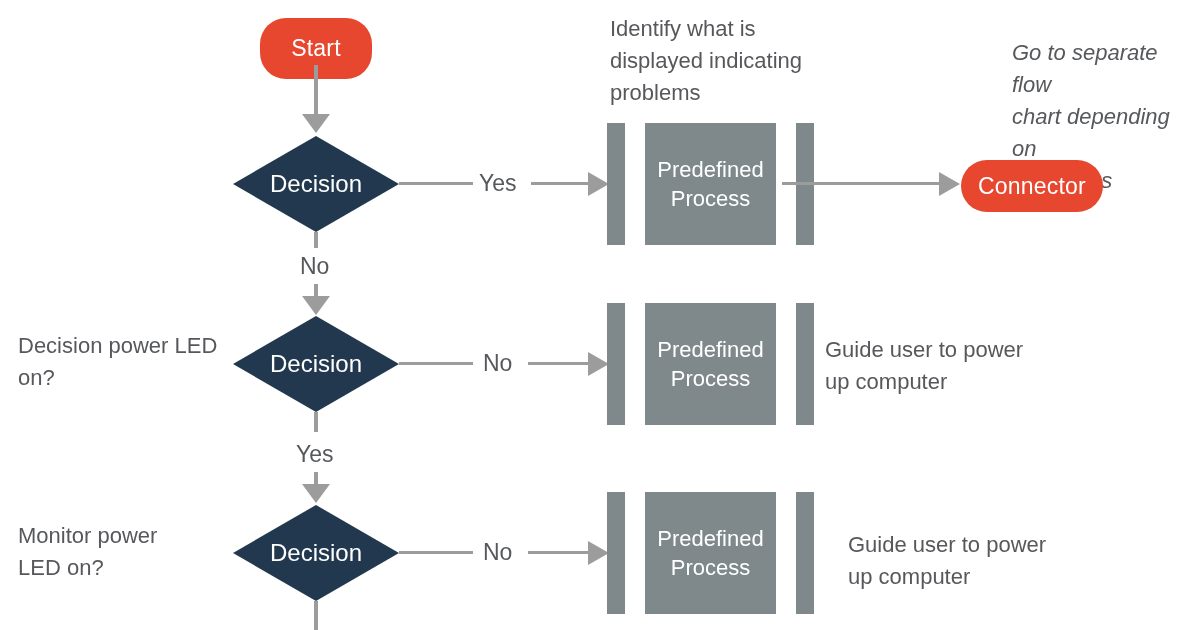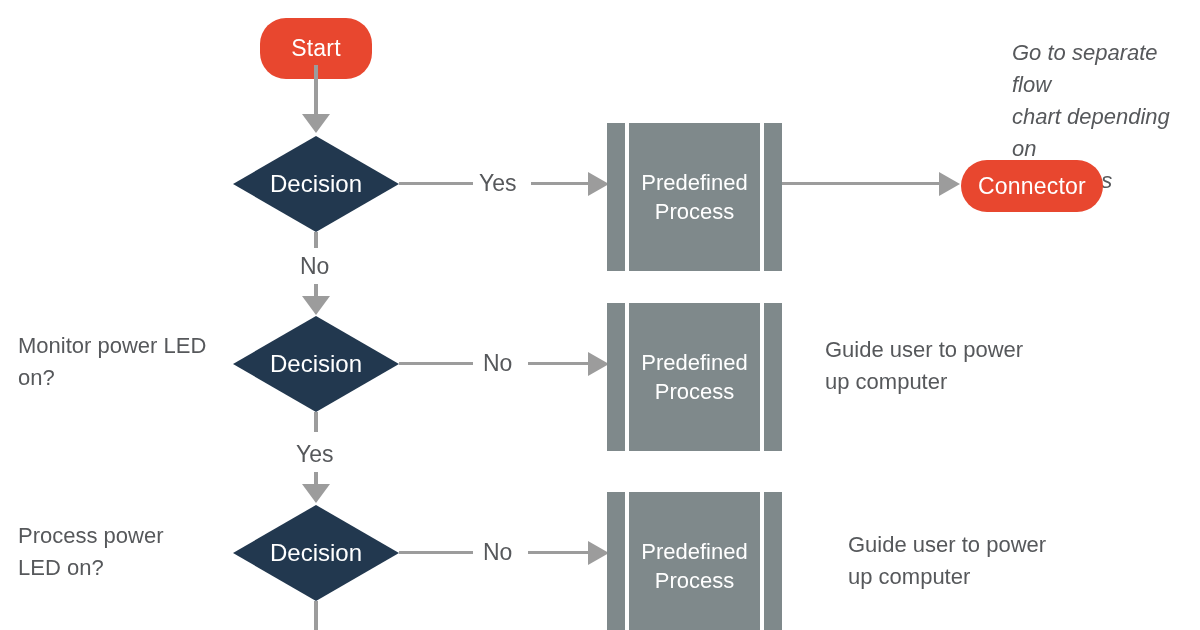--- a/index.html
+++ b/index.html
@@ -11,21 +11,21 @@
     position:absolute;display:flex;align-items:center;justify-content:center;
     background:var(--node-red,#E8472F);color:#fff;border-radius:26px;
     font-size:23px;letter-spacing:.2px;
   }
   .diamond{
     position:absolute;width:166px;height:96px;background:var(--node-navy,#22384F);
     clip-path:polygon(50% 0,100% 50%,50% 100%,0 50%);
     display:flex;align-items:center;justify-content:center;
     color:#fff;font-size:24px;text-align:center;
   }
-  .process{position:absolute;display:flex;gap:4px;height:148px;}
+  .process{position:absolute;display:flex;gap:20px;height:122px;}
   .process .bar{width:18px;background:var(--node-gray,#7F898B);}
   .process .body{
     width:131px;background:var(--node-gray,#7F898B);color:#fff;
     display:flex;align-items:center;justify-content:center;text-align:center;
     font-size:22px;line-height:29px;white-space:pre-line;
   }
   .hline{position:absolute;height:3px;background:var(--line-gray,#9C9C9C);}
   .vline{position:absolute;width:4px;background:var(--line-gray,#9C9C9C);}
   .arrow-right{
     position:absolute;width:0;height:0;
@@ -41,20 +41,23 @@
     position:absolute;color:var(--text-gray,#56585B);
     font-size:22px;line-height:32px;white-space:pre-line;
   }
   .edge-label{position:absolute;color:var(--text-gray,#56585B);font-size:23px;}
 </style>
 </head>
 <body>
 
 <div class="canvas">
 
+  <div class="note" style="left:610px;top:13px;">Identify what is
+displayed indicating
+problems</div>
   <div class="note" style="left:1012px;top:37px;font-style:italic;">Go to separate flow
 chart depending on
 symptoms</div>
 
   <div class="pill" style="left:260px;top:18px;width:112px;height:61px;">Start</div>
   <div class="vline" style="left:314px;top:65px;height:49px;"></div>
   <div class="arrow-down" style="left:302px;top:114px;"></div>
 
   <div class="diamond" style="left:233px;top:136px;">Decision</div>
   <div class="hline" style="left:399px;top:182px;width:74px;"></div>
@@ -71,21 +74,21 @@
 
   <div class="hline" style="left:782px;top:182px;width:157px;"></div>
   <div class="arrow-right" style="left:939px;top:172px;"></div>
   <div class="pill" style="left:961px;top:160px;width:142px;height:52px;">Connector</div>
 
   <div class="vline" style="left:314px;top:232px;height:16px;"></div>
   <div class="edge-label" style="left:300px;top:253px;">No</div>
   <div class="vline" style="left:314px;top:284px;height:12px;"></div>
   <div class="arrow-down" style="left:302px;top:296px;"></div>
 
-  <div class="note" style="left:18px;top:330px;">Monitor power LED
+  <div class="note" style="left:18px;top:330px;">Decision power LED
 on?</div>
   <div class="diamond" style="left:233px;top:316px;">Decision</div>
   <div class="hline" style="left:399px;top:362px;width:74px;"></div>
   <div class="edge-label" style="left:483px;top:350px;">No</div>
   <div class="hline" style="left:528px;top:362px;width:60px;"></div>
   <div class="arrow-right" style="left:588px;top:352px;"></div>
 
   <div class="process" style="left:607px;top:303px;">
     <div class="bar"></div>
     <div class="body">Predefined
@@ -93,21 +96,21 @@
     <div class="bar"></div>
   </div>
   <div class="note" style="left:825px;top:334px;">Guide user to power
 up computer</div>
 
   <div class="vline" style="left:314px;top:412px;height:20px;"></div>
   <div class="edge-label" style="left:296px;top:441px;">Yes</div>
   <div class="vline" style="left:314px;top:472px;height:12px;"></div>
   <div class="arrow-down" style="left:302px;top:484px;"></div>
 
-  <div class="note" style="left:18px;top:520px;">Process power
+  <div class="note" style="left:18px;top:520px;">Monitor power
 LED on?</div>
   <div class="diamond" style="left:233px;top:505px;">Decision</div>
   <div class="hline" style="left:399px;top:551px;width:74px;"></div>
   <div class="edge-label" style="left:483px;top:539px;">No</div>
   <div class="hline" style="left:528px;top:551px;width:60px;"></div>
   <div class="arrow-right" style="left:588px;top:541px;"></div>
 
   <div class="process" style="left:607px;top:492px;">
     <div class="bar"></div>
     <div class="body">Predefined

